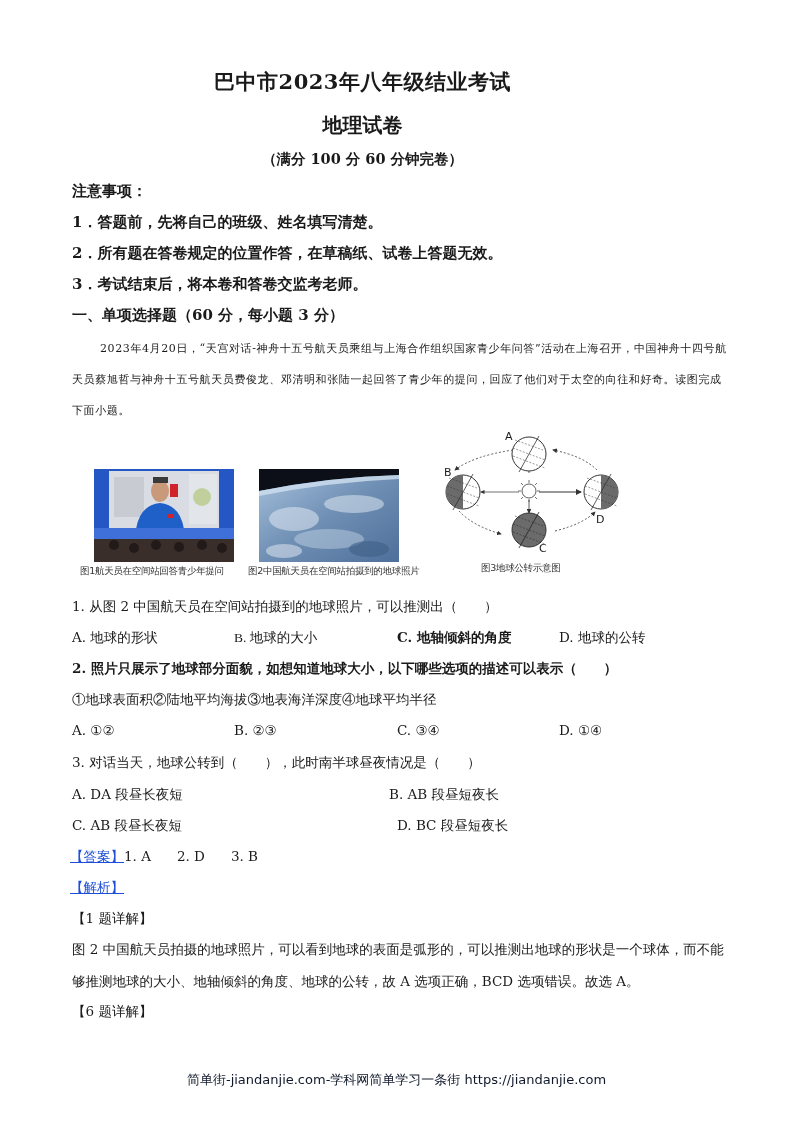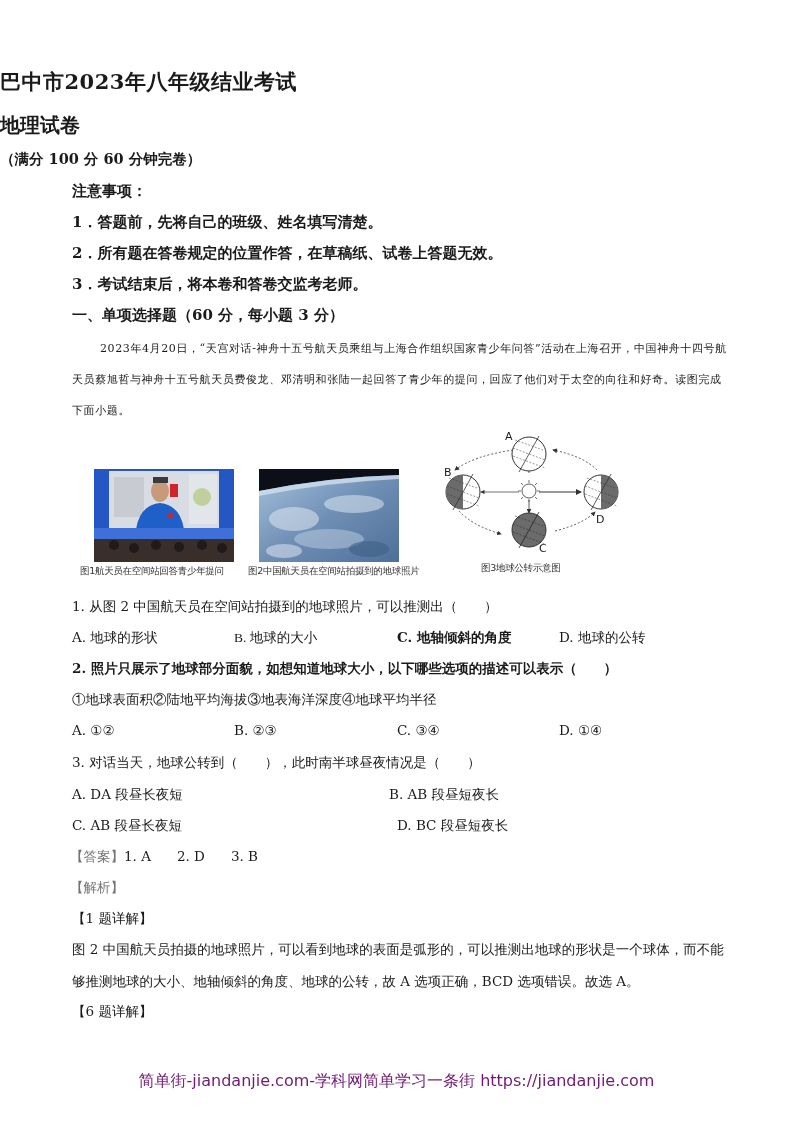--- a/index.html
+++ b/index.html
@@ -1,33 +1,33 @@
 <!DOCTYPE html>
 <html><head>
 <meta charset="utf-8">
 <style>
   html, body { margin: 0; padding: 0; background: #ffffff; }
   body { width: 793px; height: 1122px; position: relative; overflow: hidden;
          font-family: "DejaVu Serif", "Liberation Serif", serif; color: #1a1a1a; }
   .abs { position: absolute; white-space: nowrap; }
-  .title { left: 0; width: 725px; text-align: left; font-weight: bold; }
+  .title { left: 0; width: 725px; text-align: center; font-weight: bold; }
   .t1 { top: 68px; font-size: 21px; letter-spacing: 0.5px; }
   .t2 { top: 112px; font-size: 20px; }
   .t3 { top: 150px; font-size: 14.5px; font-weight: bold; }
   .bold { font-weight: bold; font-size: 15px; }
   .para { left: 72px; width: 655px; font-size: 11px; line-height: 31px; white-space: normal;
           letter-spacing: 0.6px; }
   .indent { text-indent: 28px; }
   .q { font-size: 13.5px; }
   .opt { font-size: 13.5px; }
-  .tag { color: #737373; }
+  .tag { color: #1d4ed8; text-decoration: underline; }
   .caption { font-family: "DejaVu Sans", sans-serif; font-size: 9.5px; color: #333; letter-spacing: -0.3px; }
   .photo { position: absolute; overflow: hidden; }
   .footer { left: 0; width: 793px; text-align: center; top: 1071px;
-            font-family: "DejaVu Sans", sans-serif; font-size: 16px; color: #701a75; }
+            font-family: "DejaVu Sans", sans-serif; font-size: 13px; color: #0f172a; }
 </style>
 </head>
 <body>
 
 <div class="abs title t1">巴中市2023年八年级结业考试</div>
 <div class="abs title t2">地理试卷</div>
 <div class="abs title t3">（满分 100 分 60 分钟完卷）</div>
 
 <div class="abs bold" style="left:72px; top:182px;">注意事项：</div>
 <div class="abs bold" style="left:72px; top:213px;">1．答题前，先将自己的班级、姓名填写清楚。</div>

